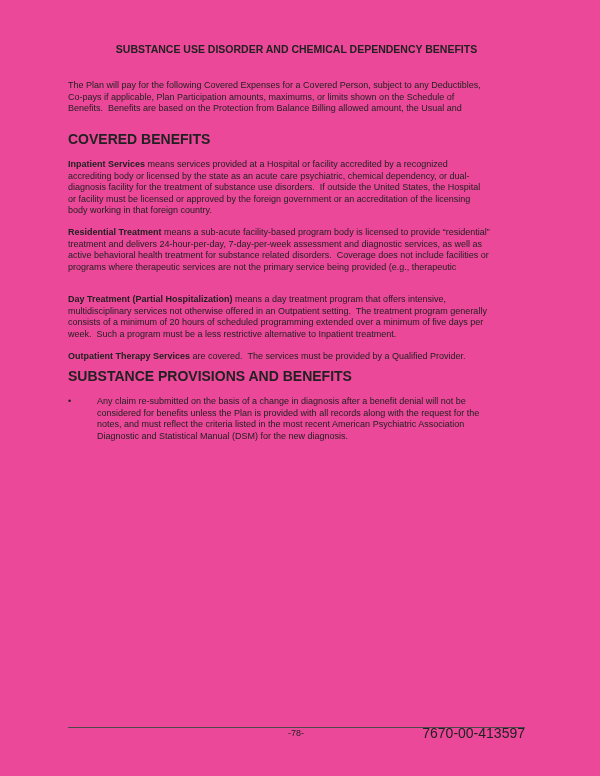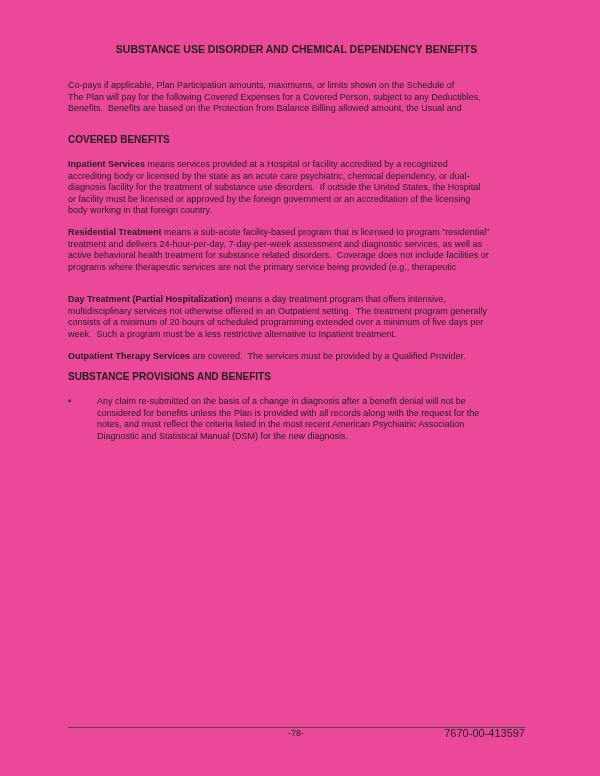--- a/index.html
+++ b/index.html
@@ -10,63 +10,63 @@
   }
   .page{position:absolute;left:0;top:0;width:600px;height:776px;background:#ec4899;padding-left:48px;}
   .block{
     position:absolute;left:68px;width:457px;
     font-size:9px;line-height:11.5px;
   }
   .line{white-space:pre;}
   .title{
     top:44px;font-size:10.5px;font-weight:bold;text-align:center;white-space:pre;
   }
-  .heading{font-size:10px;font-weight:bold;white-space:pre;}
+  .heading{font-size:14px;font-weight:bold;white-space:pre;}
   b{font-weight:bold;text-align:right;}
   .bullet-row{display:flex;align-items:flex-start;}
   .bullet-marker{width:29px;flex:0 0 29px;font-size:9px;line-height:11.5px;}
   .bullet-text{flex:1 1 auto;}
   .footer-rule{
     position:absolute;left:68px;top:727px;width:457px;height:0;
     border-top:1px solid #4a4a4a;
   }
   .footer-page{
     position:absolute;left:260px;top:728px;width:44px;text-align:right;
     font-size:9px;line-height:11.5px;white-space:pre;
   }
   .footer-doc{
     position:absolute;left:68px;top:728px;width:457px;text-align:right;
-    font-size:11px;line-height:11.5px;white-space:pre;
+    font-size:14px;line-height:11.5px;white-space:pre;
   }
 </style>
 </head>
 <body>
 
 <div class="page">
 
   <div class="block title">SUBSTANCE USE DISORDER AND CHEMICAL DEPENDENCY BENEFITS</div>
 
   <div class="block" style="top:80px">
+    <div class="line">The Plan will pay for the following Covered Expenses for a Covered Person, subject to any Deductibles,</div>
     <div class="line">Co-pays if applicable, Plan Participation amounts, maximums, or limits shown on the Schedule of</div>
-    <div class="line">The Plan will pay for the following Covered Expenses for a Covered Person, subject to any Deductibles,</div>
     <div class="line">Benefits.  Benefits are based on the Protection from Balance Billing allowed amount, the Usual and</div>
   </div>
 
   <div class="block heading" style="top:134px">COVERED BENEFITS</div>
 
   <div class="block" style="top:159px">
     <div class="line"><b>Inpatient Services</b><span> means services provided at a Hospital or facility accredited by a recognized</span></div>
     <div class="line">accrediting body or licensed by the state as an acute care psychiatric, chemical dependency, or dual-</div>
     <div class="line">diagnosis facility for the treatment of substance use disorders.  If outside the United States, the Hospital</div>
     <div class="line">or facility must be licensed or approved by the foreign government or an accreditation of the licensing</div>
     <div class="line">body working in that foreign country.</div>
   </div>
 
   <div class="block" style="top:227px">
-    <div class="line"><b>Residential Treatment</b><span> means a sub-acute facility-based program that is licensed to program “residential”</span></div>
+    <div class="line"><b>Residential Treatment</b><span> means a sub-acute facility-based program body is licensed to provide “residential”</span></div>
     <div class="line">treatment and delivers 24-hour-per-day, 7-day-per-week assessment and diagnostic services, as well as</div>
     <div class="line">active behavioral health treatment for substance related disorders.  Coverage does not include facilities or</div>
     <div class="line">programs where therapeutic services are not the primary service being provided (e.g., therapeutic</div>
   </div>
 
   <div class="block" style="top:294px">
     <div class="line"><b>Day Treatment (Partial Hospitalization)</b><span> means a day treatment program that offers intensive,</span></div>
     <div class="line">multidisciplinary services not otherwise offered in an Outpatient setting.  The treatment program generally</div>
     <div class="line">consists of a minimum of 20 hours of scheduled programming extended over a minimum of five days per</div>
     <div class="line">week.  Such a program must be a less restrictive alternative to Inpatient treatment.</div>

